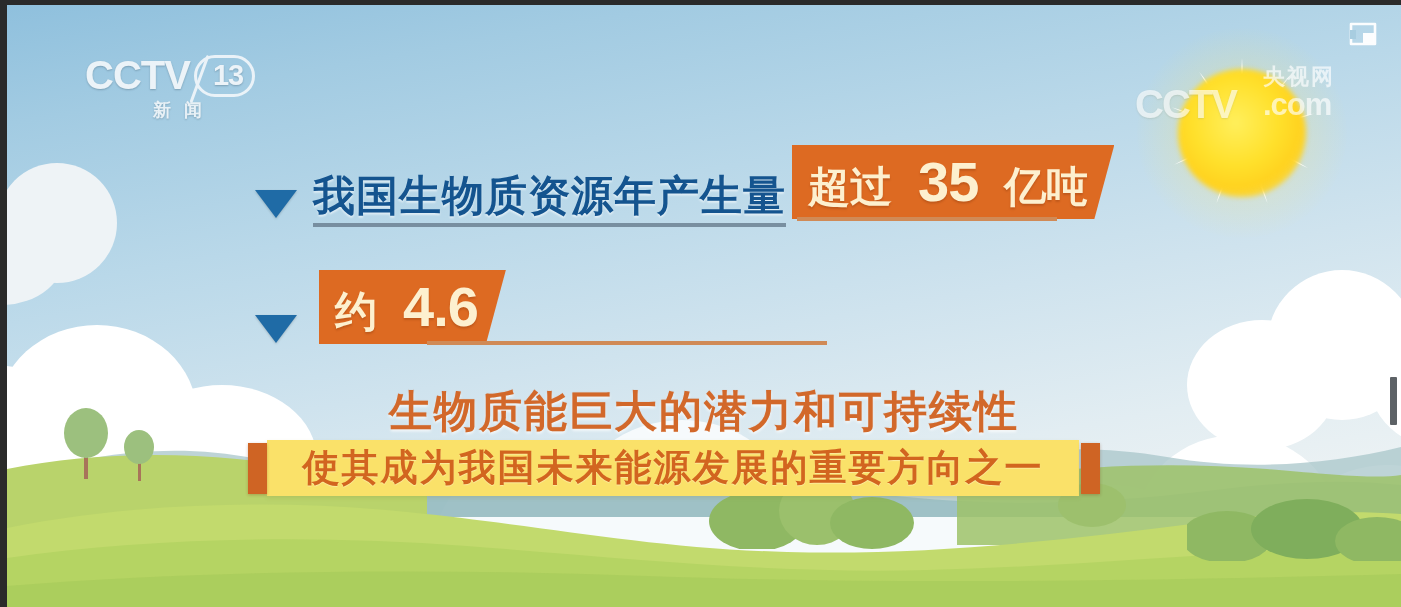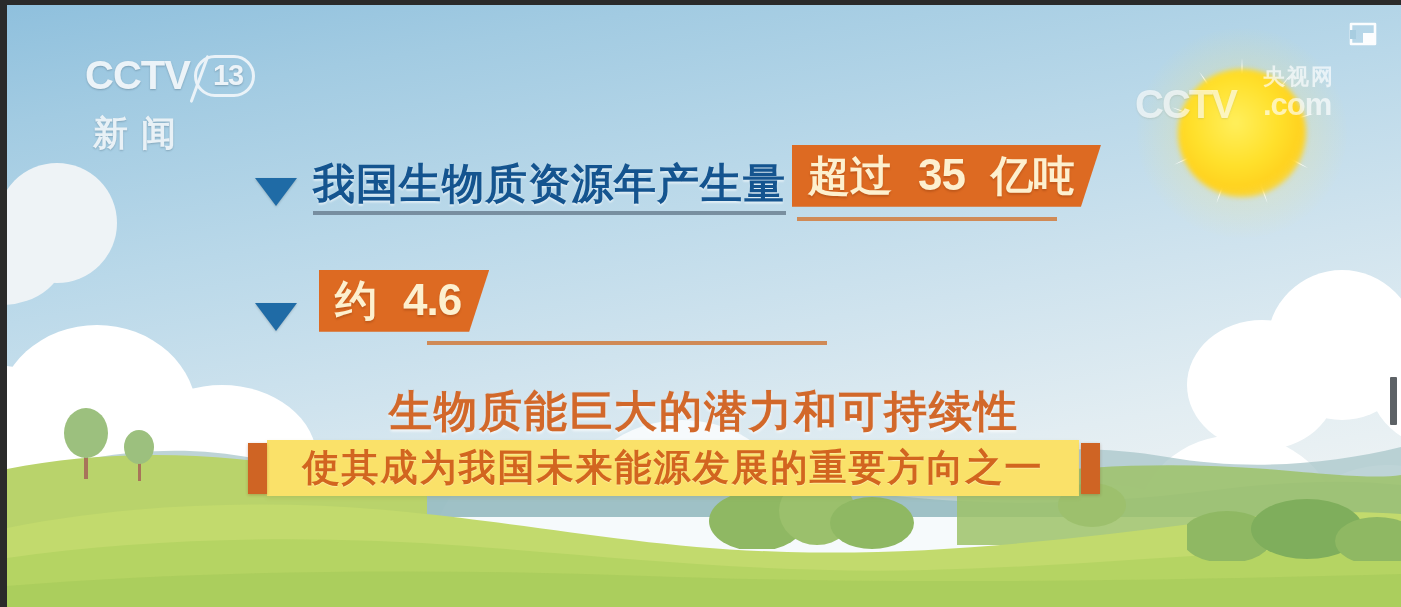--- a/index.html
+++ b/index.html
@@ -68,22 +68,22 @@
     display:inline-flex; align-items:center; justify-content:center;
     border:3px solid #f0f6fa; border-radius:22px;
     padding:0 9px 0 16px; height:42px; font-size:29px; margin-left:2px;
     position:relative;
   }
   #lg-slash {
     position:absolute; left:1px; top:-4px; width:3px; height:50px;
     background:#f0f6fa; transform:rotate(20deg); border-radius:2px;
   }
   #lg-sub {
-    margin-top:12px; font-size:35px; color:#eef4f8; letter-spacing:13px;
-    font-weight:bold; text-shadow:0 1px 2px rgba(80,110,130,.45);
+    margin-top:0; font-size:18px; color:#eef4f8; letter-spacing:13px;
+    text-align:center; font-weight:bold; text-shadow:0 1px 2px rgba(80,110,130,.45);
     padding-left:8px;
   }
 
   
   #watermark { position:absolute; left:1128px; top:55px; width:220px; height:66px; opacity:.72; }
   #wm-cctv {
     position:absolute; left:0; top:22px;
     font-size:40px; font-weight:bold; color:rgba(255,255,255,.88);
     letter-spacing:-2px; text-shadow:0 1px 2px rgba(140,150,120,.35);
   }
@@ -134,21 +134,21 @@
     padding:7px 26px 8px 16px;
     line-height:1.06;
     margin-left:6px; margin-bottom:8px;
     clip-path:polygon(0 0, 100% 0, calc(100% - 20px) 100%, 0 100%);
     display:flex; align-items:baseline;
     text-shadow:0 2px 2px rgba(120,45,10,.28);
     letter-spacing:0px;
     gap:24px;
   }
   .badge .big {
-    font-size:44px; letter-spacing:-1px; padding:0 2px;
+    font-size:56px; letter-spacing:-1px; padding:0 2px;
   }
   .badge-underline {
     position:absolute; height:4px; background:#d08a56;
   }
 
   
   #headline {
     position:absolute; left:0; top:378px; width:100%;
     text-align:center;
     font-size:43px; font-weight:bold;

